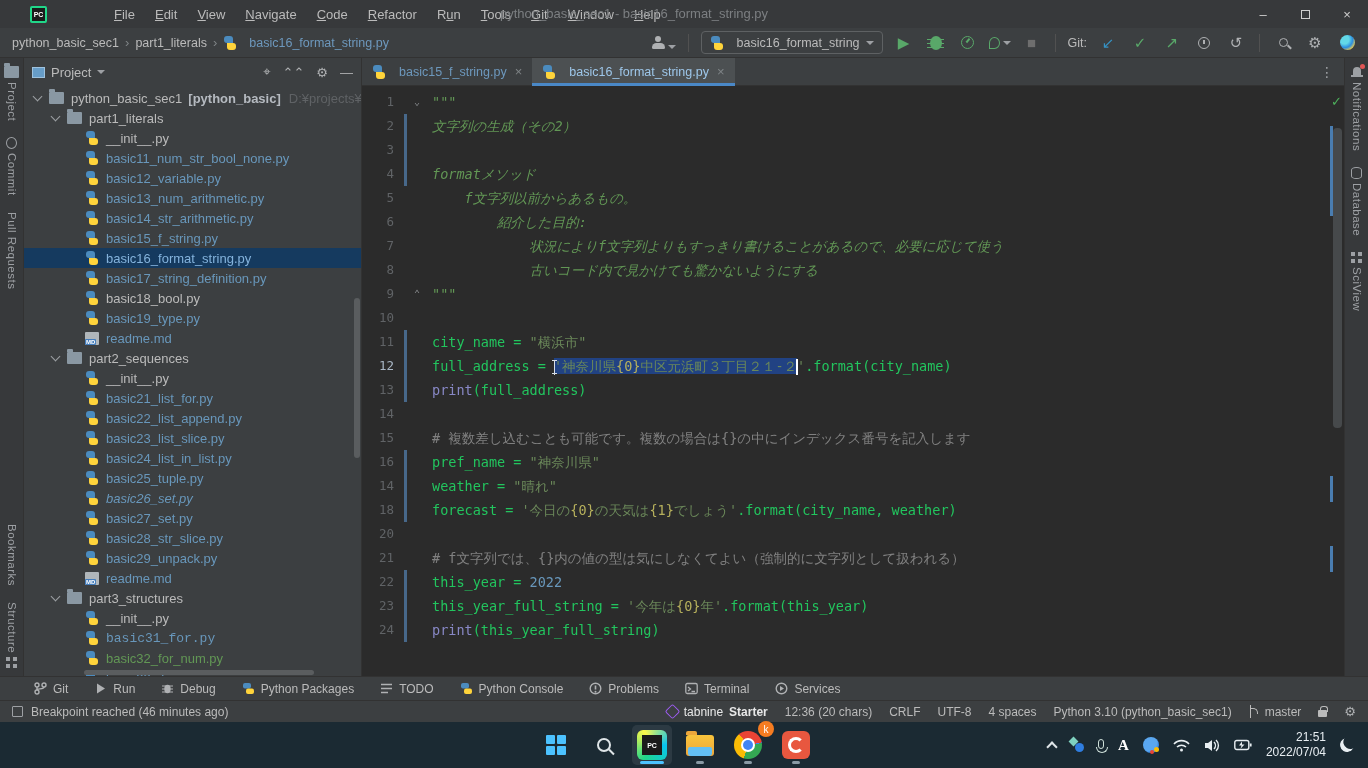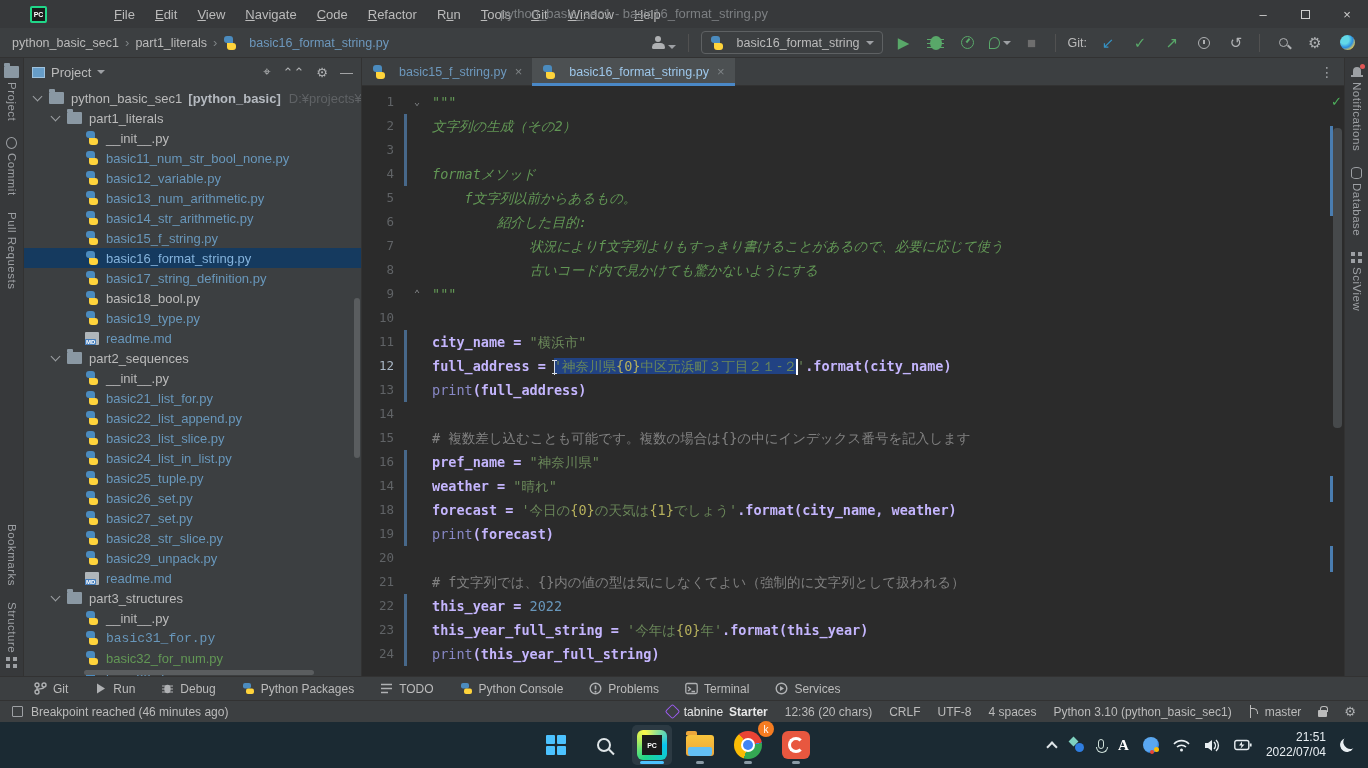--- a/index.html
+++ b/index.html
@@ -106,21 +106,21 @@
   .chgbar { width:3px; height:24px; margin-left:10px; flex:none; }
   .chgbar.on { background:#47688a; }
   .fold { width:16px; text-align:center; color:#8a8d90; font-size:10px; flex:none; margin-left:2px; }
   .code-text { flex:1; color:#a9b7c6; }
   .seg.doc { color:#629755; font-style:italic; }
   .seg.comment { color:#808080; }
   .seg.string { color:#6a8759; }
   .seg.fmt { color:#b6b05c; }
   .seg.number { color:#6897bb; }
   .seg.builtin { color:#8888c6; }
-  .seg.plain { color:#c4b5fd;font-weight:bold; }
+  .seg.plain { color:#22c55e; }
   .seg.sel-string { color:#6a8759; background:#214283; }
   .seg.sel-fmt { color:#b6b05c; background:#214283; }
   .caret { display:inline-block; width:2px; height:16px; background:#ffffff; vertical-align:middle; margin:0 -1px; }
   .ibeam { display:inline-block; width:7px; height:15px; position:relative; vertical-align:middle; margin:0 -4px 0 -3px; }
   .ibeam::before { content:""; position:absolute; left:3px; top:0; bottom:0; width:1.5px; background:#d8dee6; }
   .ibeam::after { content:""; position:absolute; left:1px; top:0; width:5px; height:1.5px; background:#d8dee6; box-shadow:0 13px 0 #d8dee6; }
   .ed-stripe { position:absolute; right:0; top:28px; bottom:0; width:14px; background:#2b2b2b; }
   .ed-check { position:absolute; right:3px; top:6px; color:#4db05b; font-size:13px; }
   .ed-thumb { position:absolute; right:2px; top:28px; width:9px; height:300px; background:#46494b; border-radius:4px; }
   .ed-mark { position:absolute; right:11px; width:3px; background:#4a7db0; }
@@ -408,21 +408,21 @@
           <div class="tree-row" style="padding-left: 46px;">
             <span style="width: 15px; flex: 0 0 auto;"></span>
             <span class="py-ic"></span>
             <span class="t-label modified">basic24_list_in_list.py</span>
           </div>
           <div class="tree-row" style="padding-left: 46px;">
             <span style="width: 15px; flex: 0 0 auto;"></span>
             <span class="py-ic"></span>
             <span class="t-label modified">basic25_tuple.py</span>
           </div>
-          <div class="tree-row" style="padding-left: 46px;">
+          <div class="tree-row" style="padding-left: 46px; font-style: italic;">
             <span style="width: 15px; flex: 0 0 auto;"></span>
             <span class="py-ic"></span>
             <span class="t-label modified">basic26_set.py</span>
           </div>
           <div class="tree-row" style="padding-left: 46px;">
             <span style="width: 15px; flex: 0 0 auto;"></span>
             <span class="py-ic"></span>
             <span class="t-label modified">basic27_set.py</span>
           </div>
           <div class="tree-row" style="padding-left: 46px;">
@@ -496,21 +496,20 @@
           <div class="code-line"><div class="gutter"><span class="ln">9</span><span class="chgbar"></span><span class="fold">⌃</span></div><div class="code-text"><span class="seg doc">"""</span></div></div>
           <div class="code-line"><div class="gutter"><span class="ln">10</span><span class="chgbar"></span><span class="fold"></span></div><div class="code-text"></div></div>
           <div class="code-line"><div class="gutter"><span class="ln">11</span><span class="chgbar on"></span><span class="fold"></span></div><div class="code-text"><span class="seg plain">city_name = </span><span class="seg string">"横浜市"</span></div></div>
           <div class="code-line"><div class="gutter"><span class="ln active">12</span><span class="chgbar on"></span><span class="fold"></span></div><div class="code-text"><span class="seg plain">full_address = </span><span class="ibeam"></span><span class="seg sel-string">'神奈川県</span><span class="seg sel-fmt">{0}</span><span class="seg sel-string">中区元浜町３丁目２１-２</span><span class="caret"></span><span class="seg string">'</span><span class="seg plain">.format(city_name)</span></div></div>
           <div class="code-line"><div class="gutter"><span class="ln">13</span><span class="chgbar on"></span><span class="fold"></span></div><div class="code-text"><span class="seg builtin">print</span><span class="seg plain">(full_address)</span></div></div>
           <div class="code-line"><div class="gutter"><span class="ln">14</span><span class="chgbar"></span><span class="fold"></span></div><div class="code-text"></div></div>
           <div class="code-line"><div class="gutter"><span class="ln">15</span><span class="chgbar"></span><span class="fold"></span></div><div class="code-text"><span class="seg comment"># 複数差し込むことも可能です。複数の場合は{}の中にインデックス番号を記入します</span></div></div>
           <div class="code-line"><div class="gutter"><span class="ln">16</span><span class="chgbar on"></span><span class="fold"></span></div><div class="code-text"><span class="seg plain">pref_name = </span><span class="seg string">"神奈川県"</span></div></div>
           <div class="code-line"><div class="gutter"><span class="ln">14</span><span class="chgbar on"></span><span class="fold"></span></div><div class="code-text"><span class="seg plain">weather = </span><span class="seg string">"晴れ"</span></div></div>
           <div class="code-line"><div class="gutter"><span class="ln">18</span><span class="chgbar on"></span><span class="fold"></span></div><div class="code-text"><span class="seg plain">forecast = </span><span class="seg string">'今日の</span><span class="seg fmt">{0}</span><span class="seg string">の天気は</span><span class="seg fmt">{1}</span><span class="seg string">でしょう'</span><span class="seg plain">.format(city_name, weather)</span></div></div>
-          <div class="code-line"><div class="gutter"><span class="ln">19</span><span class="chgbar on"></span><span class="fold"></span></div><div class="code-text"><span class="seg builtin">print</span><span class="seg plain">(forecast)</span></div></div>
           <div class="code-line"><div class="gutter"><span class="ln">20</span><span class="chgbar"></span><span class="fold"></span></div><div class="code-text"></div></div>
           <div class="code-line"><div class="gutter"><span class="ln">21</span><span class="chgbar"></span><span class="fold"></span></div><div class="code-text"><span class="seg comment"># f文字列では、{}内の値の型は気にしなくてよい（強制的に文字列として扱われる）</span></div></div>
           <div class="code-line"><div class="gutter"><span class="ln">22</span><span class="chgbar on"></span><span class="fold"></span></div><div class="code-text"><span class="seg plain">this_year = </span><span class="seg number">2022</span></div></div>
           <div class="code-line"><div class="gutter"><span class="ln">23</span><span class="chgbar on"></span><span class="fold"></span></div><div class="code-text"><span class="seg plain">this_year_full_string = </span><span class="seg string">'今年は</span><span class="seg fmt">{0}</span><span class="seg string">年'</span><span class="seg plain">.format(this_year)</span></div></div>
           <div class="code-line"><div class="gutter"><span class="ln">24</span><span class="chgbar on"></span><span class="fold"></span></div><div class="code-text"><span class="seg builtin">print</span><span class="seg plain">(this_year_full_string)</span></div></div>
         </div>
       <div class="ed-stripe">
         <span class="ed-check" style="position:absolute;top:8px;right:2px;">✓</span>
       </div>
       <div class="ed-thumb" style="top:70px"></div>

